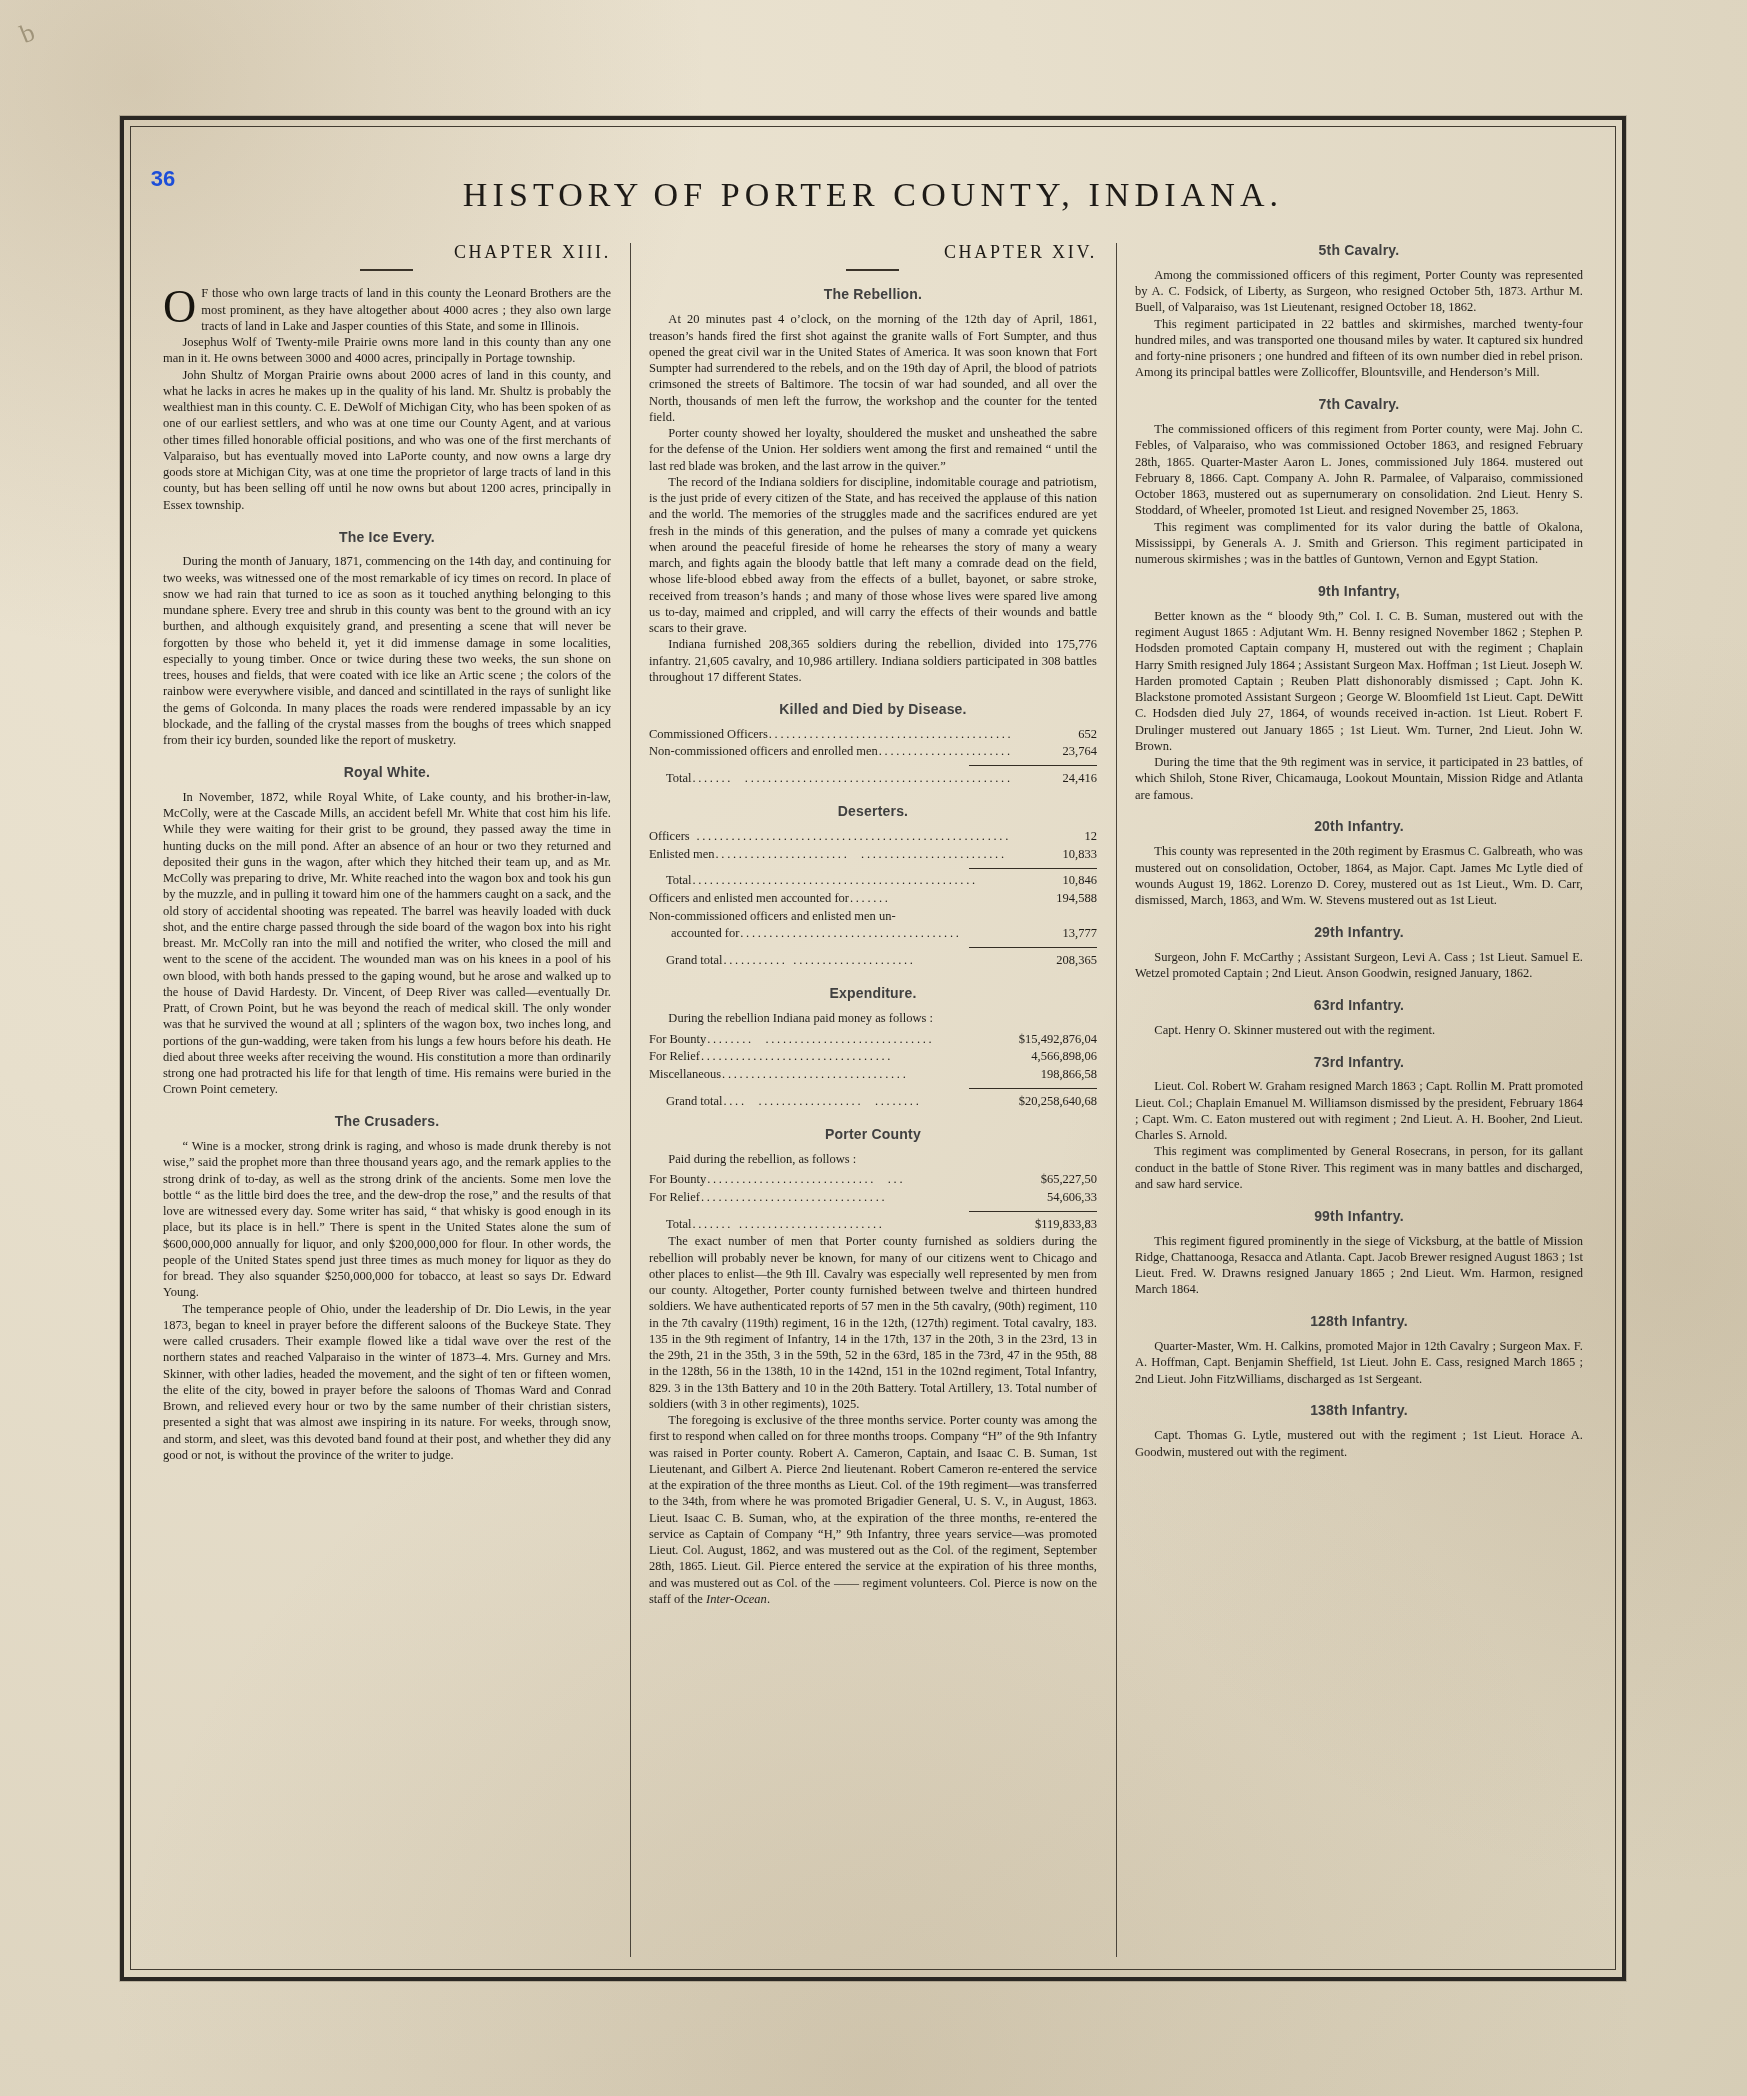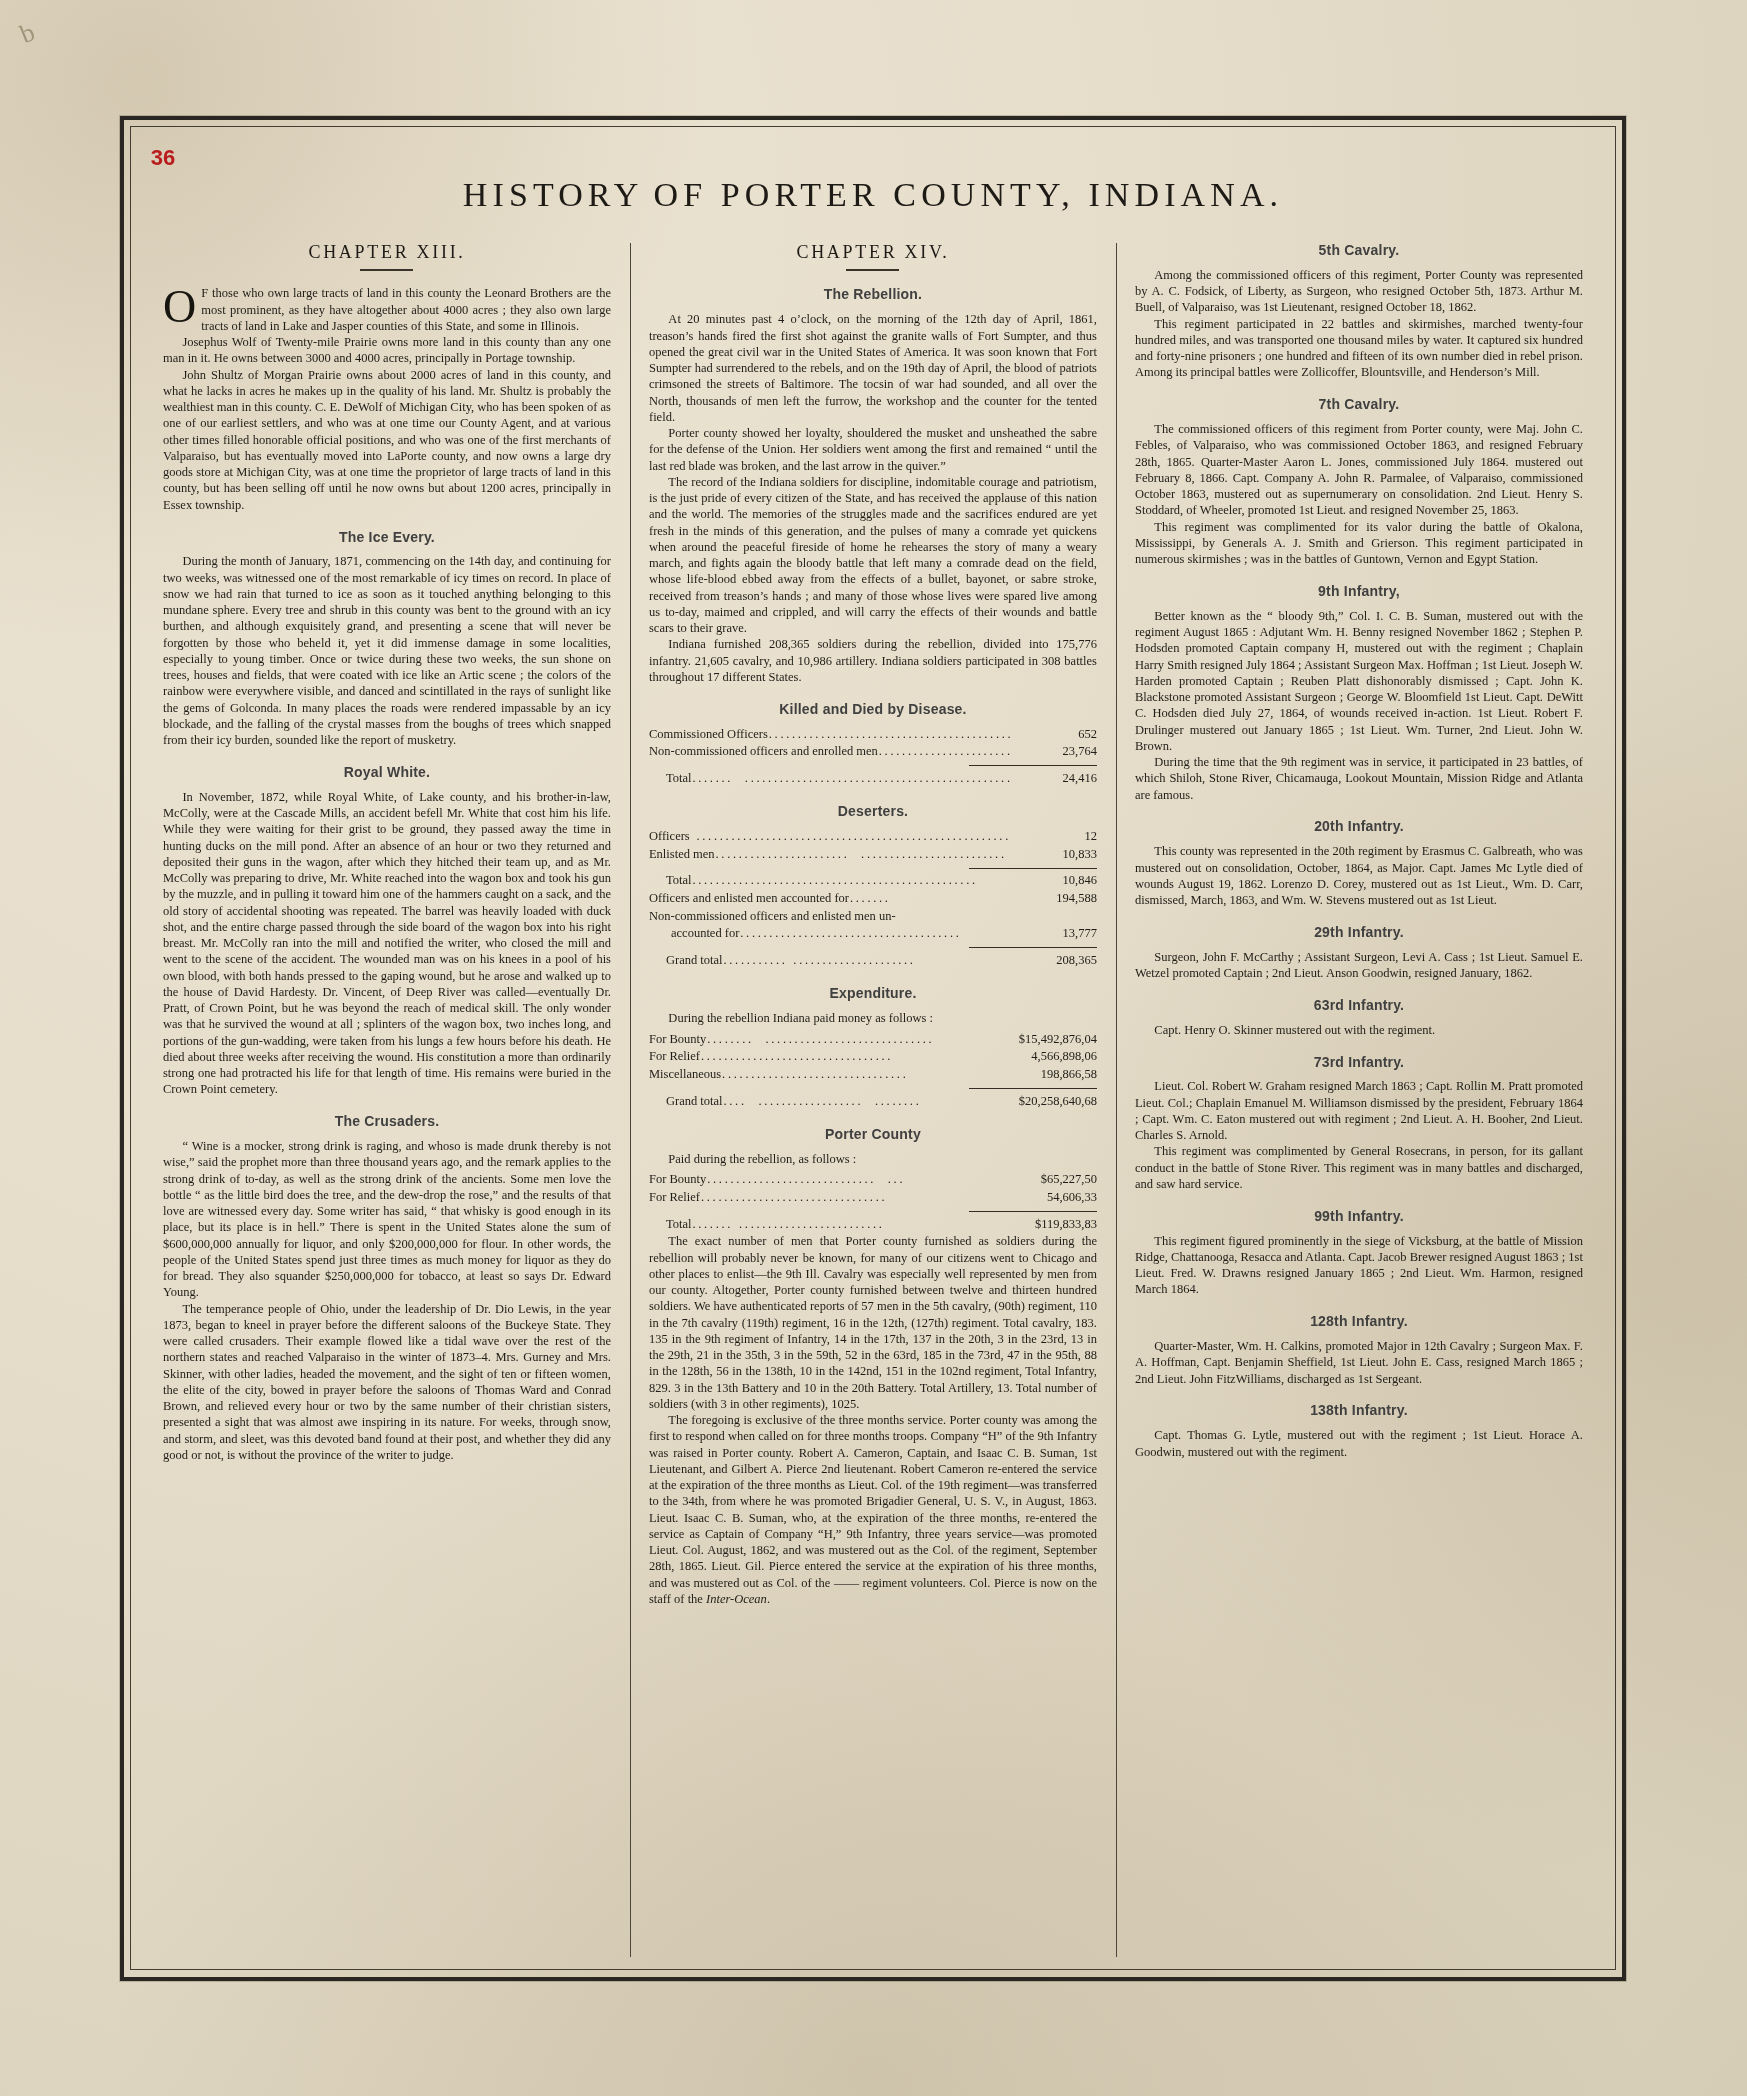--- a/index.html
+++ b/index.html
@@ -40,23 +40,23 @@
   #border-inner{
     position:absolute; left:130px; top:126px; right:131px; bottom:127px;
     border:1.4px solid #423c32;
   }
 
   #content{
     position:absolute; left:144px; top:137px; right:145px; bottom:140px;
   }
 
   .page-number{
-    position:absolute; left:6.8px; top:8px;
+    position:absolute; left:6.8px; top:29px;
     font-family:"Liberation Sans", sans-serif;
-    font-size:22px; font-weight:700; color:#b91c1c;
+    font-size:22px; font-weight:700; color:#1d4ed8;
   }
   .running-head{
     text-align:center;
     font-size:34px; letter-spacing:1.7px;
     color:#1e1b17;
     font-family:"Liberation Serif", serif;
     margin:39px 0 0 0; padding:0;
     font-weight:400;
   }
   .running-head .sp{ letter-spacing:5.1px; }
@@ -76,21 +76,21 @@
     color:#201d18;
     -webkit-hyphens:none; hyphens:none;
   }
   .col.sep-left:before{
     content:""; position:absolute; left:0; top:1.7px; bottom:0;
     border-left:1.2px solid #4a443a;
   }
   .col p{ margin:0; text-indent:1.55em; }
 
   .chapter-head{
-    text-align:center;
+    text-align:right;
     font-size:18px;
     letter-spacing:2.7px;
     margin:0 0 5.1px 0;
     color:#1e1b17;
     font-weight:400;
   }
   .chapter-rule{
     width:53px; height:1.4px; background:#3a3329;
     margin:0 auto 14.6px auto;
   }

